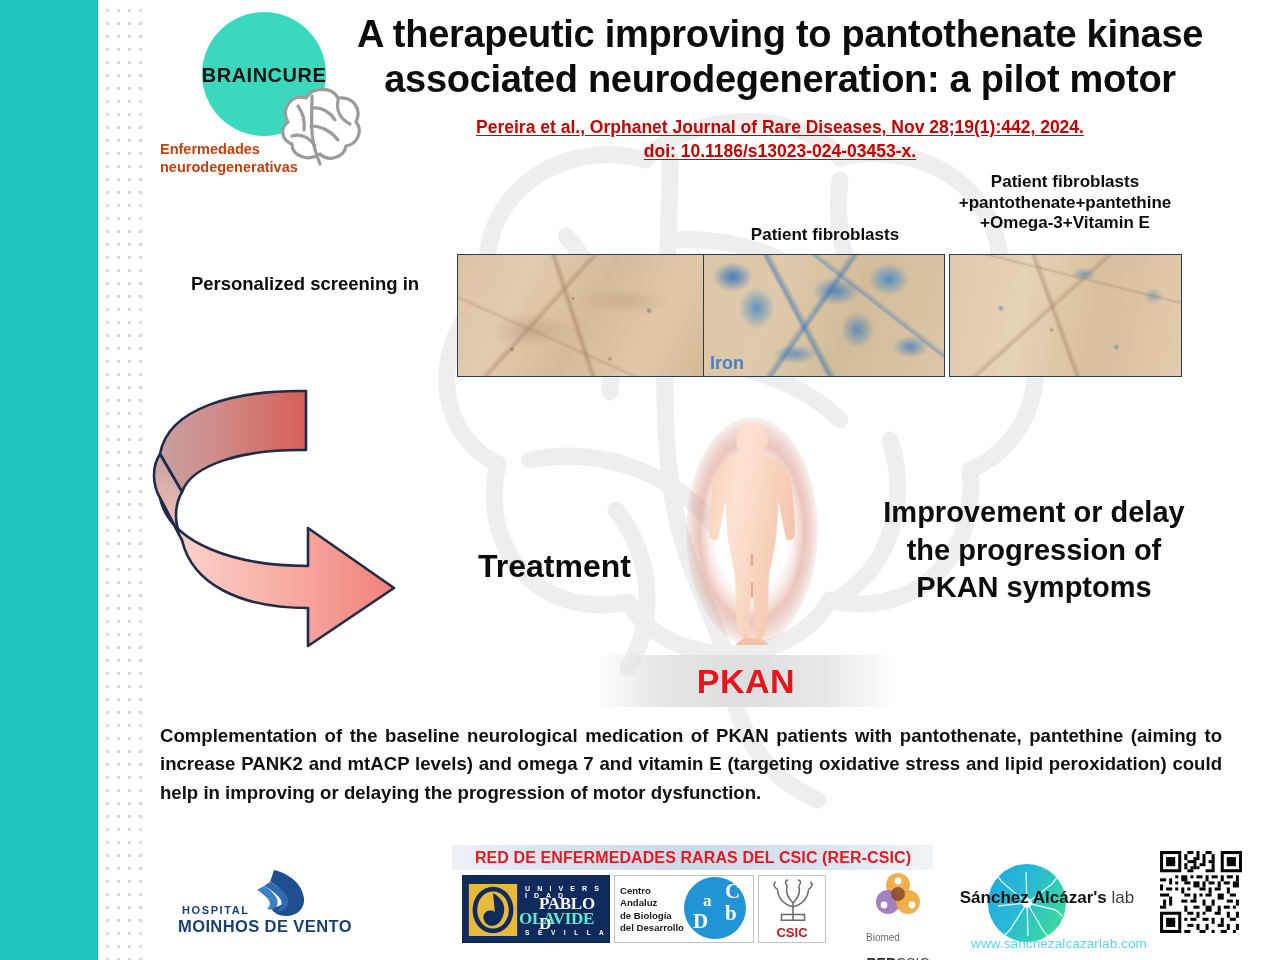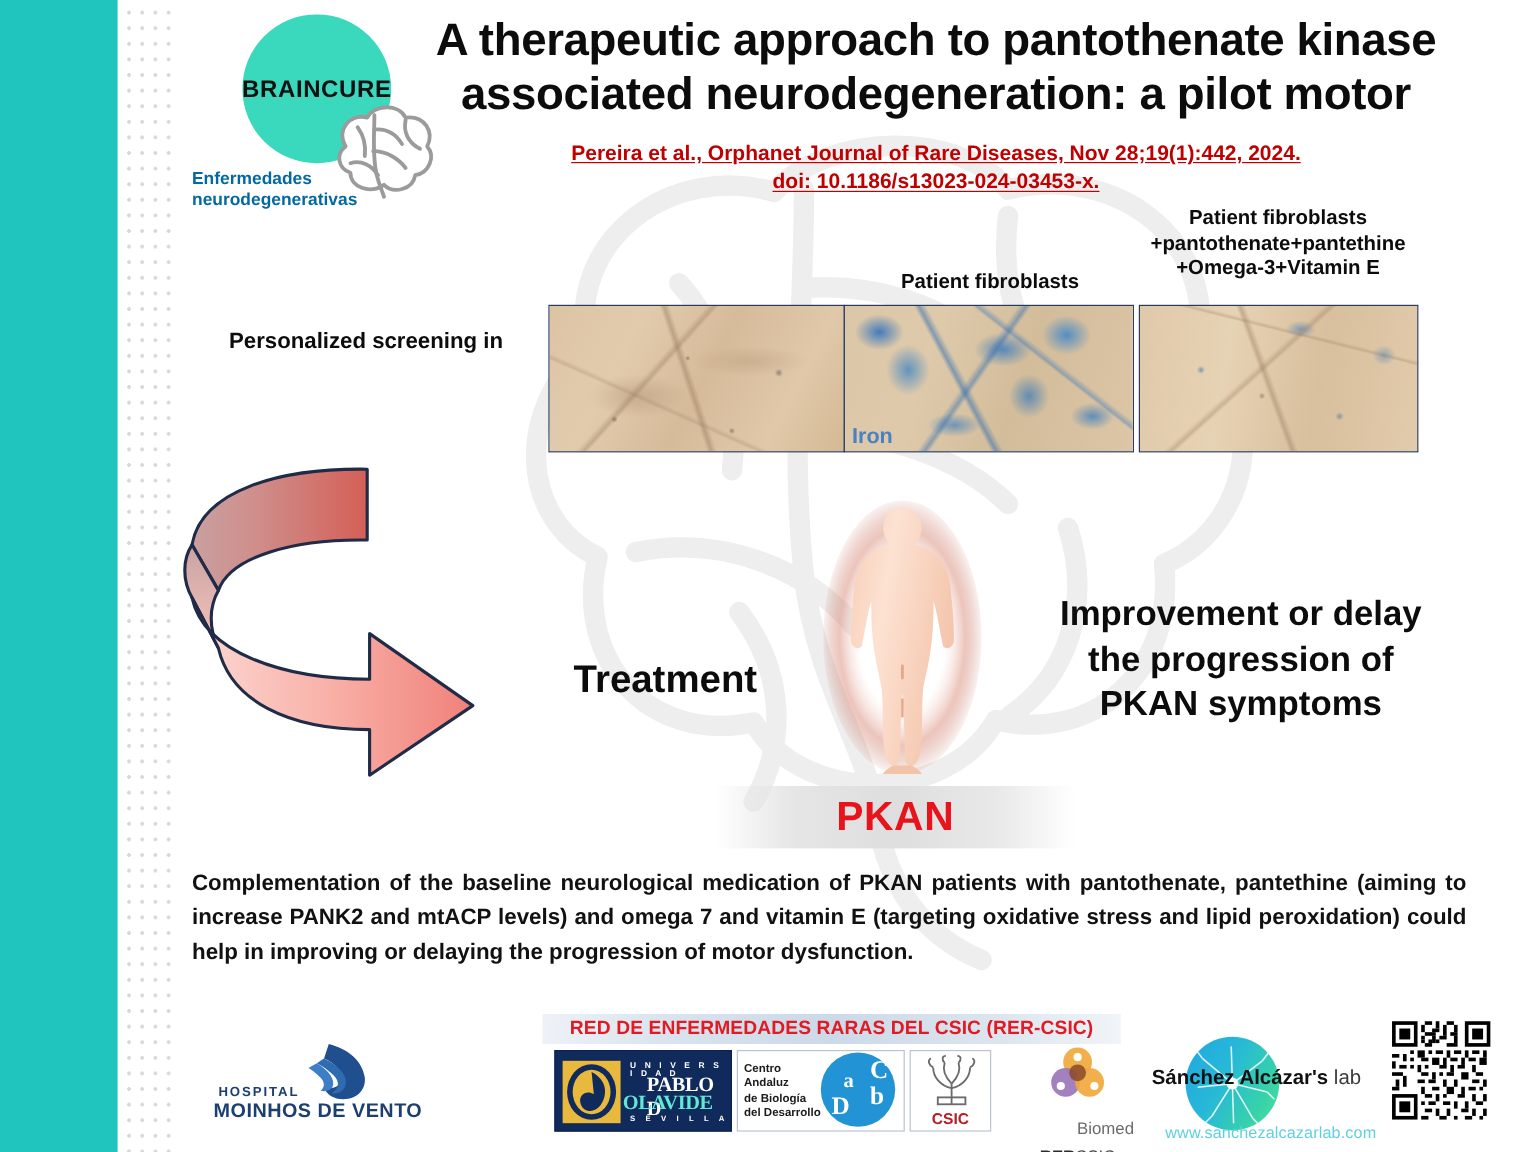--- a/index.html
+++ b/index.html
@@ -72,21 +72,21 @@
     left: 72px; top: 70px;
     width: 100px; height: 88px;
   }
   .logo-caption {
     position: absolute;
     left: 160px; top: 140px;
     width: 200px;
     font-size: 14.5px;
     font-weight: bold;
     line-height: 1.25;
-    color: #0369a1;
+    color: #c2410c;
   }
 
   
   .title {
     position: absolute;
     left: 330px; top: 12px;
     width: 900px;
     text-align: center;
     font-size: 38px;
     font-weight: bold;
@@ -369,22 +369,22 @@
     position: absolute;
     left: 852px; top: 872px;
     width: 92px; height: 72px;
   }
   .rercsic-word {
     position: absolute; left: 0; top: 36px; width: 100%;
     text-align: center; font-size: 14px; font-weight: bold; color: #2b2b2b; margin-top: 47px;
   }
   .rercsic-word .light { font-weight: normal; color: #4a4a4a; }
   .rercsic-sub {
-    position: absolute; left: 1px; top: 60px; width: 100%;
-    text-align: right; font-size: 14px; color: #6a6a6a;
+    position: absolute; left: 14px; top: 60px; width: 100%;
+    text-align: left; font-size: 10px; color: #6a6a6a;
   }
 
   .sal-lab {
     position: absolute;
     left: 944px; top: 862px;
     width: 210px; height: 96px;
   }
   .sal-circle {
     position: absolute;
     left: 44px; top: 2px;
@@ -461,21 +461,21 @@
       </g>
     </svg>
     <div class="bc-word">BRAINCURE</div>
   </div>
   <div class="logo-caption">
     <div>Enfermedades</div>
     <div>neurodegenerativas</div>
   </div>
 
   <div class="title">
-    <div>A therapeutic approach to pantothenate kinase</div>
+    <div>A therapeutic improving to pantothenate kinase</div>
     <div>associated neurodegeneration: a pilot motor</div>
   </div>
 
   <div class="citation">
     <div><span>Pereira et al., Orphanet Journal of Rare Diseases, Nov 28;19(1):442, 2024.</span></div>
     <div><span>doi: 10.1186/s13023-024-03453-x.</span></div>
   </div>
 
   <div class="mg-label" id="lbl-patient">
     <div>Patient fibroblasts</div>

